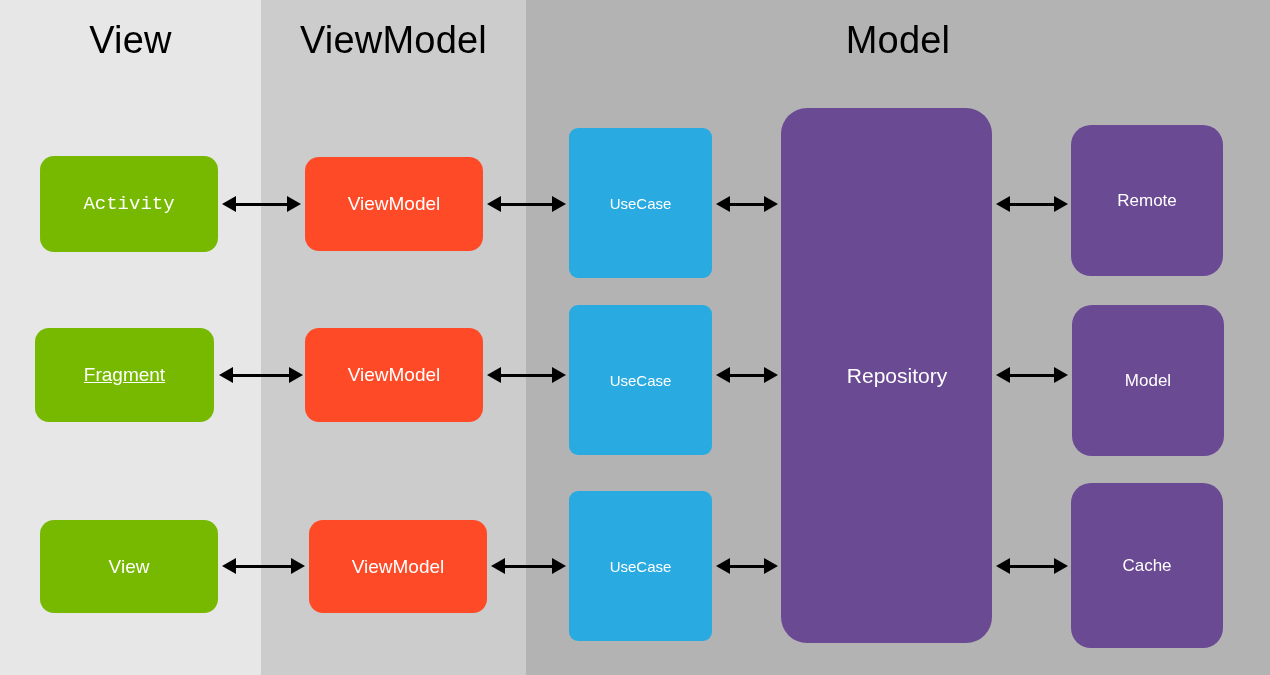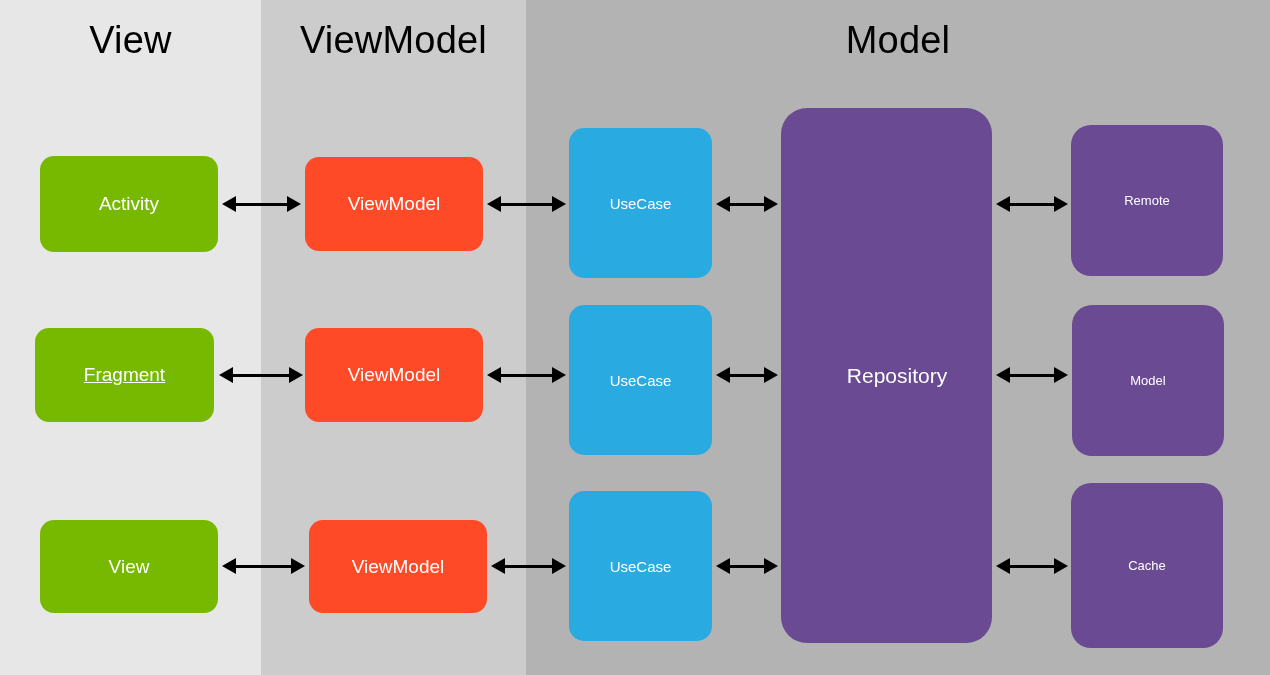--- a/index.html
+++ b/index.html
@@ -33,23 +33,23 @@
     position:absolute;
     display:flex;align-items:center;justify-content:center;
     color:#ffffff;
     text-align:center;
     box-sizing:border-box;
   }
   .node .lbl{display:block;}
 
   .n-view{background:#76b900;border-radius:14px;font-size:19px;}
   .n-vm{background:#ff4a27;border-radius:14px;font-size:19px;}
-  .n-uc{background:#29abe2;border-radius:15px;font-size:15px;}
+  .n-uc{background:#29abe2;border-radius:9px;font-size:15px;}
   .n-repo{background:#694a93;border-radius:26px;font-size:21px;}
-  .n-src{background:#694a93;border-radius:20px;font-size:13px;}
+  .n-src{background:#694a93;border-radius:20px;font-size:17px;}
 
   
   .arrow{position:absolute;height:18px;}
   .arrow .shaft{
     position:absolute;top:50%;left:11px;right:11px;
     height:3px;margin-top:-1.5px;background:#000;
   }
   .arrow .head{
     position:absolute;top:50%;margin-top:-8px;
     width:0;height:0;
@@ -65,21 +65,21 @@
 <div id="stage">
 
   <div class="band" id="band-view"></div>
   <div class="band" id="band-viewmodel"></div>
   <div class="band" id="band-model"></div>
 
   <div class="band-title" id="title-view">View</div>
   <div class="band-title" id="title-viewmodel">ViewModel</div>
   <div class="band-title" id="title-model">Model</div>
 
-  <div class="node n-view" style="left:40px;top:156px;width:178px;height:96px;">
+  <div class="node n-view" style="left:40px;top:156px;width:178px;height:96px;font-family:Liberation Mono, monospace;">
     <span class="lbl">Activity</span>
   </div>
 
   <div class="arrow" style="left:222px;top:195px;width:79px;">
     <span class="head left"></span>
     <span class="shaft"></span>
     <span class="head right"></span>
   </div>
 
   <div class="node n-vm" style="left:305px;top:157px;width:178px;height:94px;">

